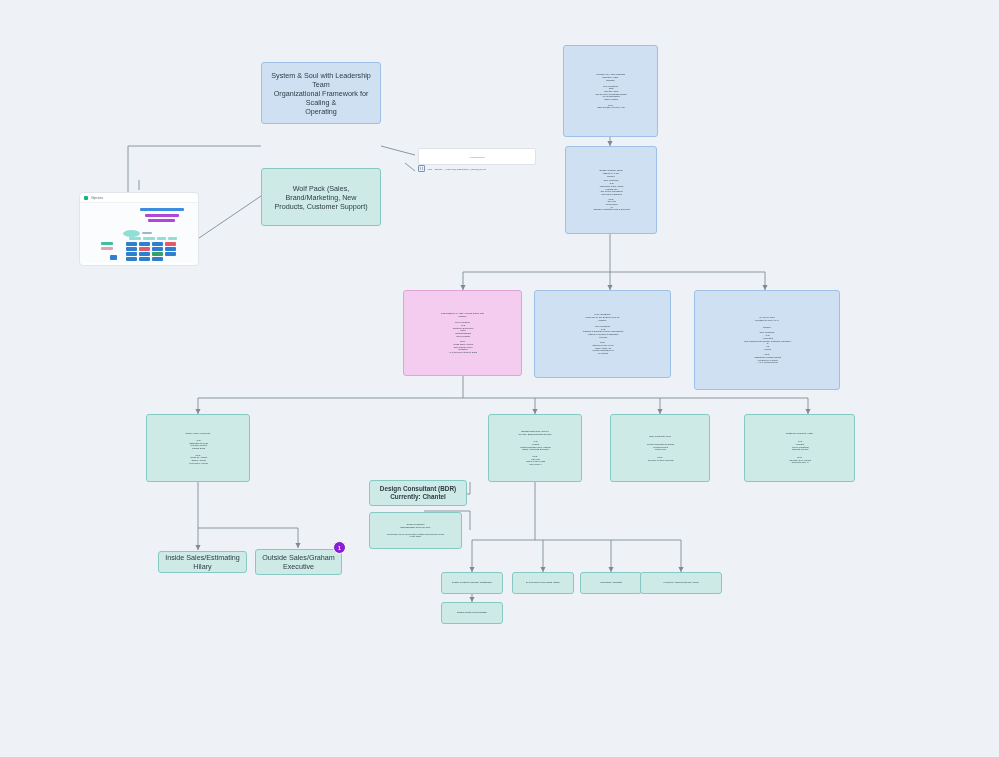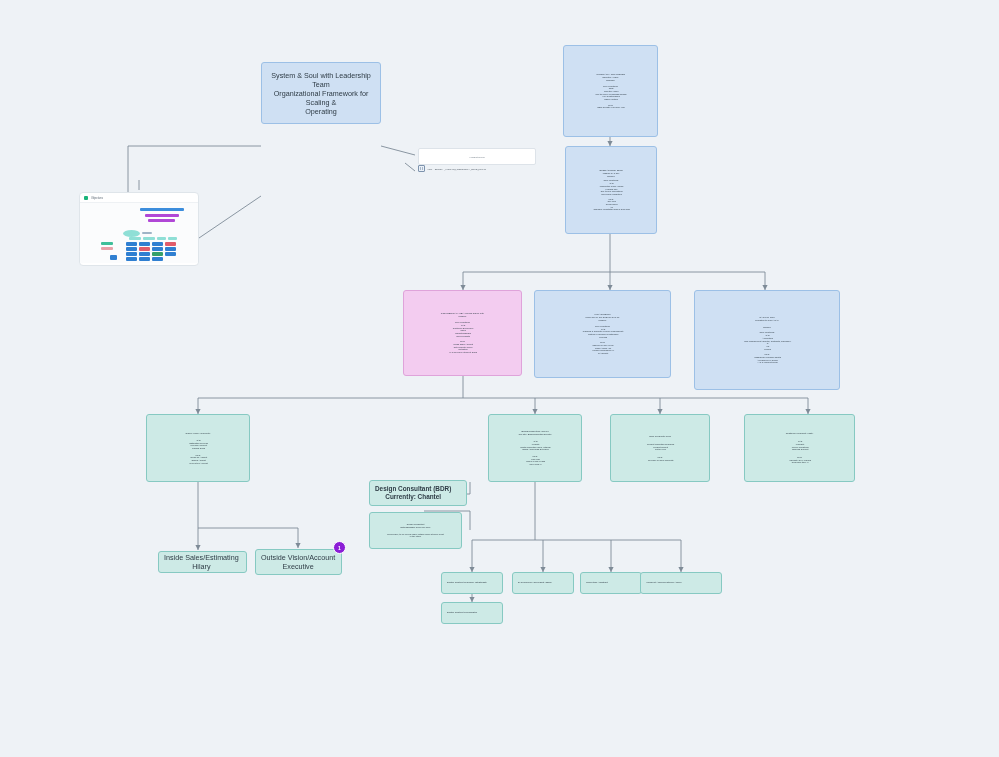--- a/index.html
+++ b/index.html
@@ -12,21 +12,21 @@
   }
   #canvas{position:absolute;inset:0;}
   svg.links{position:absolute;left:0;top:0;width:999px;height:757px;pointer-events:none;}
 
   .node{
     position:absolute;
     box-sizing:border-box;
     border-radius:3px;
     display:flex;
     align-items:center;
-    justify-content:flex-start;
+    justify-content:center;
     text-align:center;
     padding:4px 5px;
     line-height:1.25;
     color:#2e3b45;
     white-space:pre-line;
   }
   .blue{background:#cfe0f3;border:1px solid #9cc0e6;}
   .pink{background:#f3ccf0;border:1px solid #dfa3da;}
   .teal{background:#cdeae6;border:1px solid #86c9c2;}
 
@@ -146,20 +146,24 @@
     </g>
   </svg>
 
   <div class="node blue big" style="left:261px;top:62px;width:120px;height:62px;">
     <span>System &amp; Soul with Leadership Team
 Organizational Framework for Scaling &amp;
 Operating</span>
   </div>
 
 
+  <div class="node teal big" style="left:261px;top:168px;width:120px;height:58px;">
+    <span>Wolf Pack (Sales, Brand/Marketing, New
+Products, Customer Support)</span>
+  </div>
 
   <div class="card" style="left:79px;top:192px;width:120px;height:74px;">
     <div class="card-head">
       <span class="card-dot"></span>
       <span>Objectives</span>
     </div>
     <div class="thumb-body">
       <div class="mb" style="left:60px;top:5px;width:44px;height:3px;background:#3c8ddc;"></div>
       <div class="mb" style="left:65px;top:11px;width:34px;height:3px;background:#b047d6;"></div>
       <div class="mb" style="left:68px;top:16px;width:27px;height:3px;background:#b047d6;"></div>
@@ -334,21 +338,21 @@
     <div class="micro" style="margin-top:4px">Temporarily, to be moved under outside sales at some point
 in the future</div>
   </div>
 
   <div class="node teal big" style="left:158px;top:551px;width:89px;height:22px;">
     <span>Inside Sales/Estimating
 Hilary</span>
   </div>
 
   <div class="node teal big" style="left:255px;top:549px;width:87px;height:26px;">
-    <span>Outside Vision/Account
+    <span>Outside Sales/Graham
 Executive</span>
   </div>
   <div class="badge" style="left:333px;top:541px;">
     <span>1</span>
   </div>
 
   <div class="node teal tiny" style="left:441px;top:572px;width:62px;height:22px;">
     <span>Digital Content Manager (Strategist)</span>
   </div>
 

